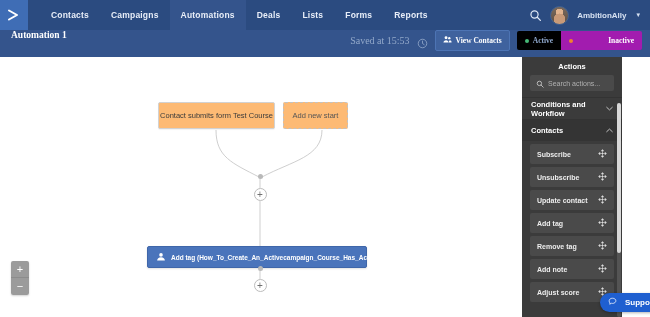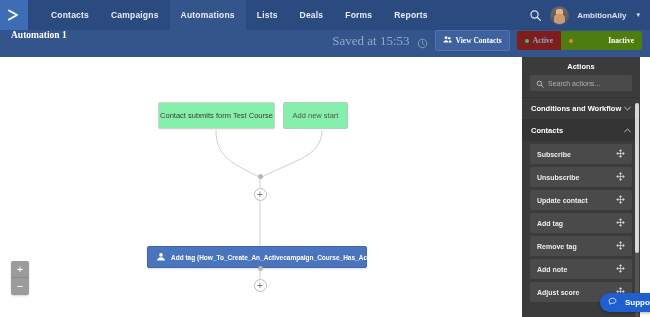--- a/index.html
+++ b/index.html
@@ -43,47 +43,47 @@
   .username { color:#d7e2f2; font-size:8px; font-weight:bold; white-space:nowrap;}
   .caret-d { color:#d7e2f2; font-size:7px; margin-left:2px; }
 
   
   .subheader {
     position:absolute; left:0; top:30px; width:650px; height:27px;
     background:#34548c; display:flex; align-items:flex-start;font-family:Liberation Serif, serif;
   }
   .auto-title { color:#ffffff; font-size:9.5px; font-weight:bold; padding-left:11px; }
   .sub-right { margin-left:auto; display:flex; align-items:center; gap:7px; padding-right:8px; }
-  .saved-txt { color:#93a9ca; font-size:13px; white-space:nowrap;padding-left:32px;}
+  .saved-txt { color:#93a9ca; font-size:10px; white-space:nowrap;padding-left:32px;}
   .clock-ic { width:11px; height:11px; }
   .viewcontacts {
     background:#3f629e; border:1px solid #4d74b4; border-radius:2px;
     color:#fff; font-size:7.5px; font-weight:bold;
     padding:4px 7px; display:flex; align-items:center; gap:4px; cursor:pointer; white-space:nowrap;
   }
   .toggle-group { display:flex; border-radius:2px; overflow:hidden; }
   .tg-btn {
     font-size:7.5px; font-weight:bold; padding:5px 8px;
     display:flex; align-items:center; gap:4px; cursor:pointer; white-space:nowrap;
   }
-  .tg-btn.off { background:#7f1d1d; color:#8fa8cd; }
-  .tg-btn.on  { background:#4d7c0f; color:#ffffff;gap:35px; }
+  .tg-btn.off { background:#000000; color:#8fa8cd; }
+  .tg-btn.on  { background:#a21caf; color:#ffffff;gap:35px; }
   .dot { width:4px; height:4px; border-radius:50%; display:block; }
 
   
   .canvas {
     position:absolute; left:0; top:57px; width:522px; height:260px;
     background:#ffffff; overflow:hidden;
   }
   .start-label {
     position:absolute; left:150px; top:31px;
     font-size:9px; color:#5a5a5a; white-space:nowrap;
   }
   .node {
-    position:absolute; background:#86efac;
+    position:absolute; background:#fdba74;
     display:flex; align-items:center; justify-content:center;
     font-size:7.5px; color:#3b3b3b; white-space:nowrap;
   }
   .node.solid { border:1px solid #d2d2d2; border-radius:2px; box-shadow:0 1px 1px rgba(0,0,0,.05); }
   .node.dashed { border:1px dashed #c2c2c2; border-radius:2px; color:#555; }
   .tagnode {
     position:absolute; left:147px; top:189px; width:220px; height:22px;
     background:#4a74bb; border:1px solid #3f66a9; border-radius:2px;
     display:flex; align-items:center; gap:5px; padding:0 8px;
     color:#ffffff; font-size:6.5px; font-weight:bold; white-space:nowrap;
@@ -105,21 +105,21 @@
   }
   .zoomctl div {
     width:18px; height:17px; background:#9b9b9b; color:#fff;
     display:flex; align-items:center; justify-content:center;
     font-size:11px; line-height:1; cursor:pointer;
   }
   .zoomctl div:first-child { border-bottom:1px solid #8c8c8c; }
 
   
   .panel {
-    position:absolute; left:522px; top:57px; width:118px; height:260px;
+    position:absolute; left:522px; top:57px; width:100px; height:260px;
     background:#3b3b3b; color:#e6e6e6; overflow:hidden;
   }
   .panel-title {
     height:18px; display:flex; align-items:center; justify-content:center;
     font-size:7.5px; font-weight:bold; color:#ffffff;
   }
   .search-wrap { padding:0 8px 6px 8px; }
   .search-box {
     background:#4a4a4a; border-radius:2px; height:16px;
     display:flex; align-items:center; gap:4px; padding:0 6px;
@@ -170,24 +170,24 @@
       <div class="navtab">
           <span>Contacts</span>
         </div>
       <div class="navtab">
           <span>Campaigns</span>
         </div>
       <div class="navtab active">
           <span>Automations</span>
         </div>
       <div class="navtab">
+          <span>Deals</span>
+        </div>
+      <div class="navtab">
           <span>Lists</span>
-        </div>
-      <div class="navtab">
-          <span>Deals</span>
         </div>
       <div class="navtab">
           <span>Forms</span>
         </div>
       <div class="navtab">
           <span>Reports</span>
         </div>
     </div>
     <div class="nav-right">
       <div class="search-ic">

